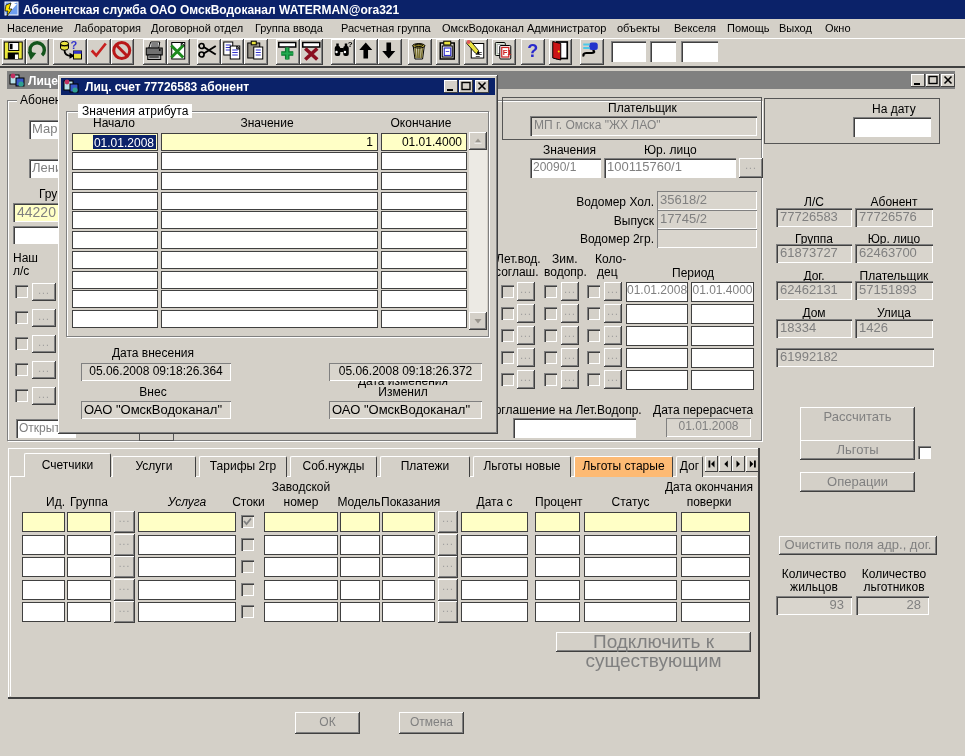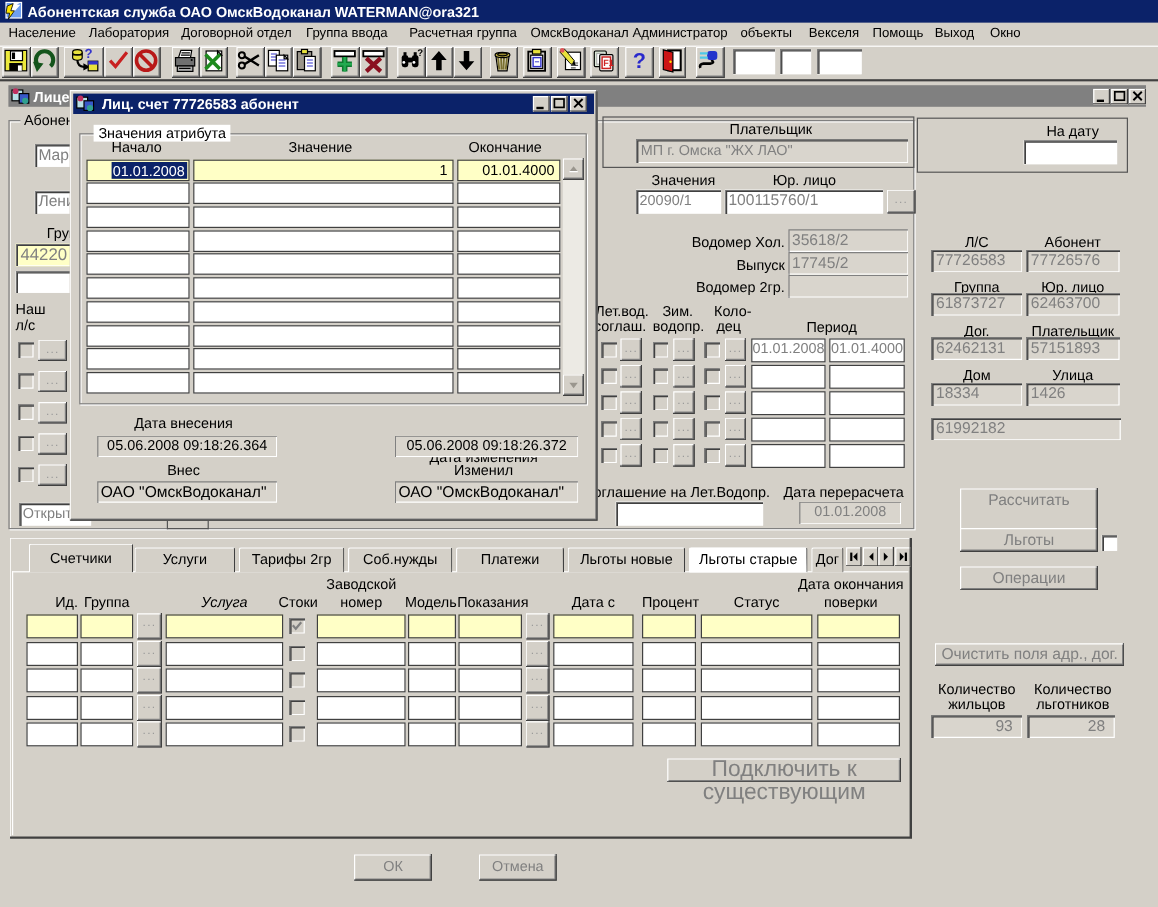--- a/index.html
+++ b/index.html
@@ -396,21 +396,21 @@
 
 <div class="abs" style="left:8px;top:448px;width:752px;height:251px;background:#d4d0c8;box-shadow: inset -2px -2px #404040, inset 1px 1px #fff;"></div>
 <div class="abs" style="left:10px;top:476px;width:747px;height:220px;background:#d4d0c8;border-top:1px solid #fff;border-left:1px solid #fff;"></div>
 <div id="tabs">
     <div class="abs" style="left:24px;top:453px;width:87px;height:24px;background:#d4d0c8;border-top:1px solid #fff;border-left:1px solid #fff;border-right:1px solid #404040;border-radius:2px 2px 0 0;text-align:center;line-height:22px;z-index:3;">Счетчики</div>
     <div class="abs" style="left:112px;top:456px;width:84px;height:21px;background:#d4d0c8;border-top:1px solid #fff;border-left:1px solid #fff;border-right:1px solid #404040;border-radius:2px 2px 0 0;text-align:center;line-height:19px;overflow:hidden;z-index:2;">Услуги</div>
     <div class="abs" style="left:199px;top:456px;width:88px;height:21px;background:#d4d0c8;border-top:1px solid #fff;border-left:1px solid #fff;border-right:1px solid #404040;border-radius:2px 2px 0 0;text-align:center;line-height:19px;overflow:hidden;z-index:2;">Тарифы 2гр</div>
     <div class="abs" style="left:290px;top:456px;width:87px;height:21px;background:#d4d0c8;border-top:1px solid #fff;border-left:1px solid #fff;border-right:1px solid #404040;border-radius:2px 2px 0 0;text-align:center;line-height:19px;overflow:hidden;z-index:2;">Соб.нужды</div>
     <div class="abs" style="left:380px;top:456px;width:90px;height:21px;background:#d4d0c8;border-top:1px solid #fff;border-left:1px solid #fff;border-right:1px solid #404040;border-radius:2px 2px 0 0;text-align:center;line-height:19px;overflow:hidden;z-index:2;">Платежи</div>
     <div class="abs" style="left:473px;top:456px;width:98px;height:21px;background:#d4d0c8;border-top:1px solid #fff;border-left:1px solid #fff;border-right:1px solid #404040;border-radius:2px 2px 0 0;text-align:center;line-height:19px;overflow:hidden;z-index:2;">Льготы новые</div>
-    <div class="abs" style="left:574px;top:456px;width:99px;height:21px;background:#ffffff;border-top:1px solid #fff;border-left:1px solid #fff;border-right:1px solid #404040;border-radius:2px 2px 0 0;text-align:center;line-height:19px;overflow:hidden;z-index:2;">Льготы старые</div>
+    <div class="abs" style="left:574px;top:456px;width:99px;height:21px;background:#fdba74;border-top:1px solid #fff;border-left:1px solid #fff;border-right:1px solid #404040;border-radius:2px 2px 0 0;text-align:center;line-height:19px;overflow:hidden;z-index:2;">Льготы старые</div>
     <div class="abs" style="left:676px;top:456px;width:27px;height:21px;background:#d4d0c8;border-top:1px solid #fff;border-left:1px solid #fff;border-right:1px solid #404040;border-radius:2px 2px 0 0;text-align:center;line-height:19px;overflow:hidden;z-index:2;">Дог</div>
     <div class="abs raised1" style="left:705px;top:456px;width:13px;height:16px;z-index:3;"><svg width="13" height="16">
         <rect x="3.5" y="4.5" width="1.8" height="7" fill="#000"></rect>
         <polygon points="9.5,4.5 6,8 9.5,11.5" fill="#000"></polygon>
       </svg></div>
     <div class="abs raised1" style="left:718.5px;top:456px;width:13px;height:16px;z-index:3;"><svg width="13" height="16">
         <polygon points="8.8,4.5 5.3,8 8.8,11.5" fill="#000"></polygon>
       </svg></div>
     <div class="abs raised1" style="left:732px;top:456px;width:13px;height:16px;z-index:3;"><svg width="13" height="16">
         <polygon points="4.5,4.5 8,8 4.5,11.5" fill="#000"></polygon>

